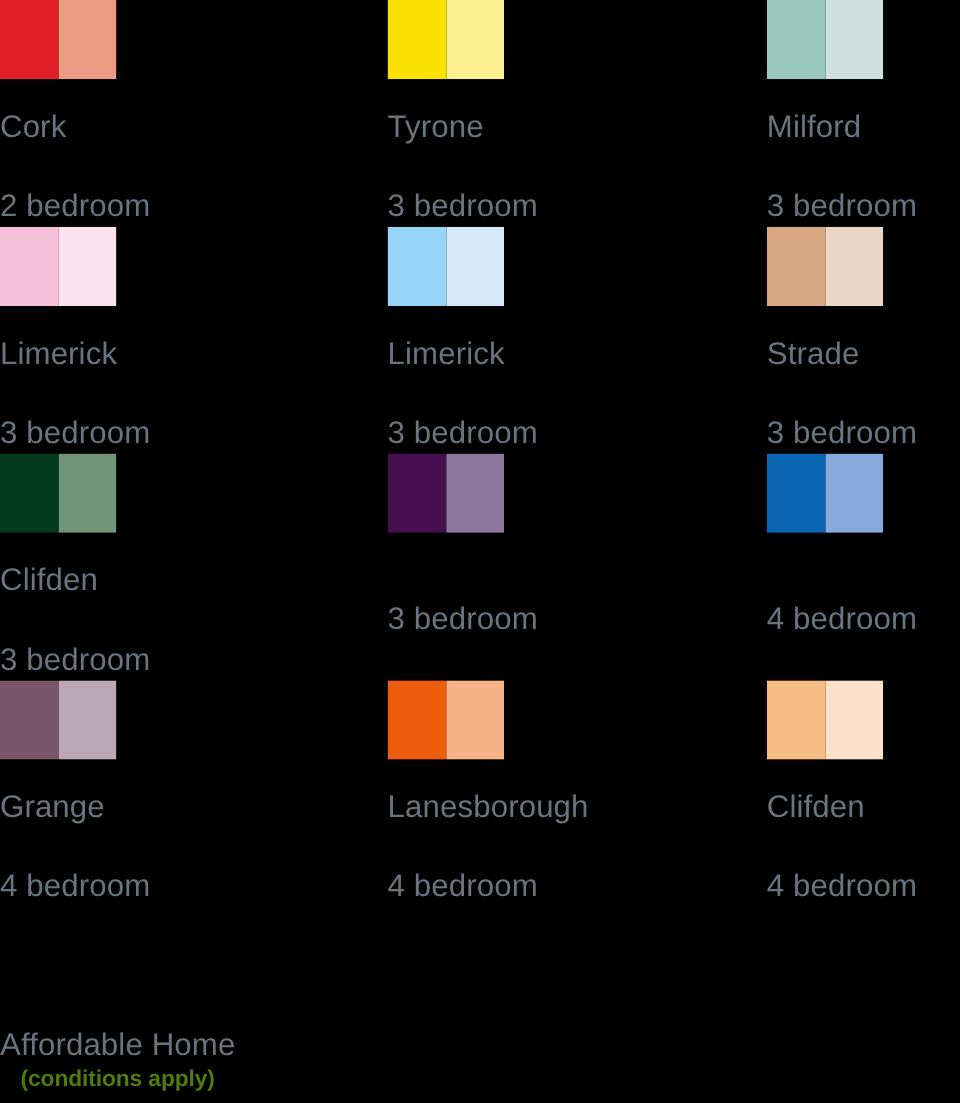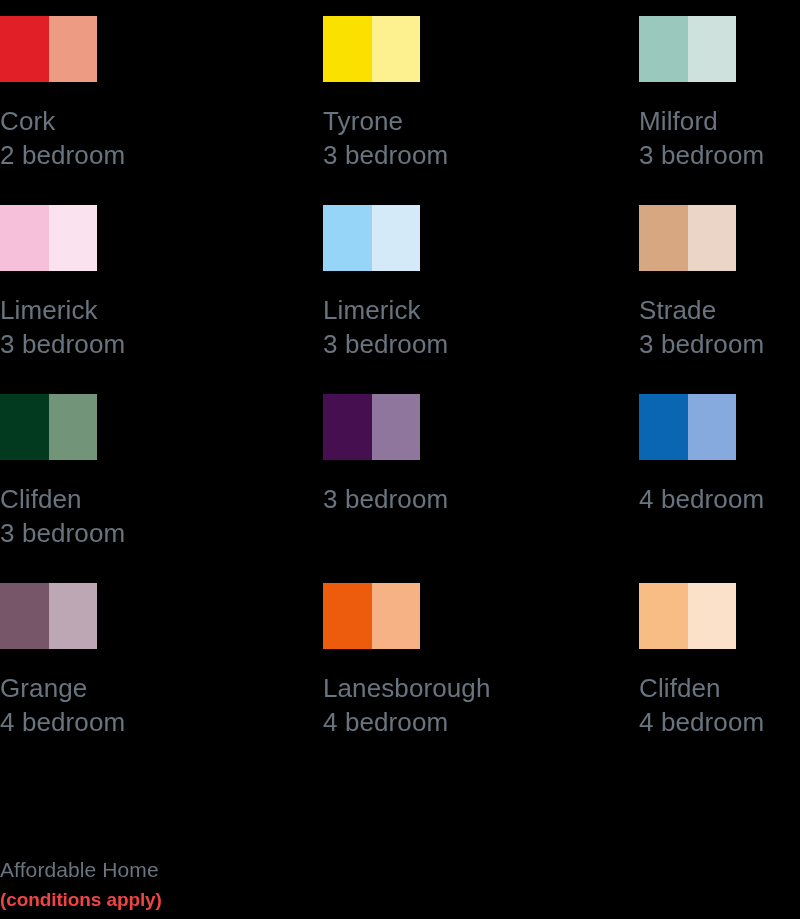--- a/index.html
+++ b/index.html
@@ -13,21 +13,21 @@
     height: 919px;
     position: relative;
     overflow: hidden;
     font-family: "Liberation Sans", "DejaVu Sans", sans-serif;
     -webkit-font-smoothing: antialiased;
   }
 
   #legend-grid {
     position: absolute;
     left: 0;
-    top: 16px;
+    top: 0;
     width: 652px;
     display: grid;
     grid-template-columns: 323px 316px 161px;
     grid-auto-rows: 189px;
   }
 
   .legend-cell {
     position: relative;
   }
 
@@ -56,41 +56,43 @@
     font-weight: 400;
     letter-spacing: 0.1px;
   }
 
   .cell-sub {
     font-size: 26px;
     line-height: 34px;
     color: #69747F;
     font-weight: 400;
     letter-spacing: 0.1px;
+    margin-top: 32px;
   }
 
   #footnote {
     position: absolute;
     left: 0;
     top: 853px;
     white-space: nowrap;
   }
   #footnote .foot-title {
-    font-size: 21px;
+    font-size: 26px;
     line-height: 34px;
     color: #69747F;
     font-weight: 400;
     letter-spacing: 0.1px;
   }
   #footnote .foot-sub {
     font-size: 19px;
     line-height: 26px;
-    color: #ef4444;
+    color: #4d7c0f;
     font-weight: 700;
     letter-spacing: -0.1px;
+    text-align: center;
   }
 </style>
 </head>
 <body>
 
 <div id="legend-grid">
     <div class="legend-cell">
       <div class="swatch">
         <div class="swatch-half" style="background: rgb(224, 31, 38);"></div>
         <div class="swatch-half" style="background: rgb(238, 155, 131);"></div>

